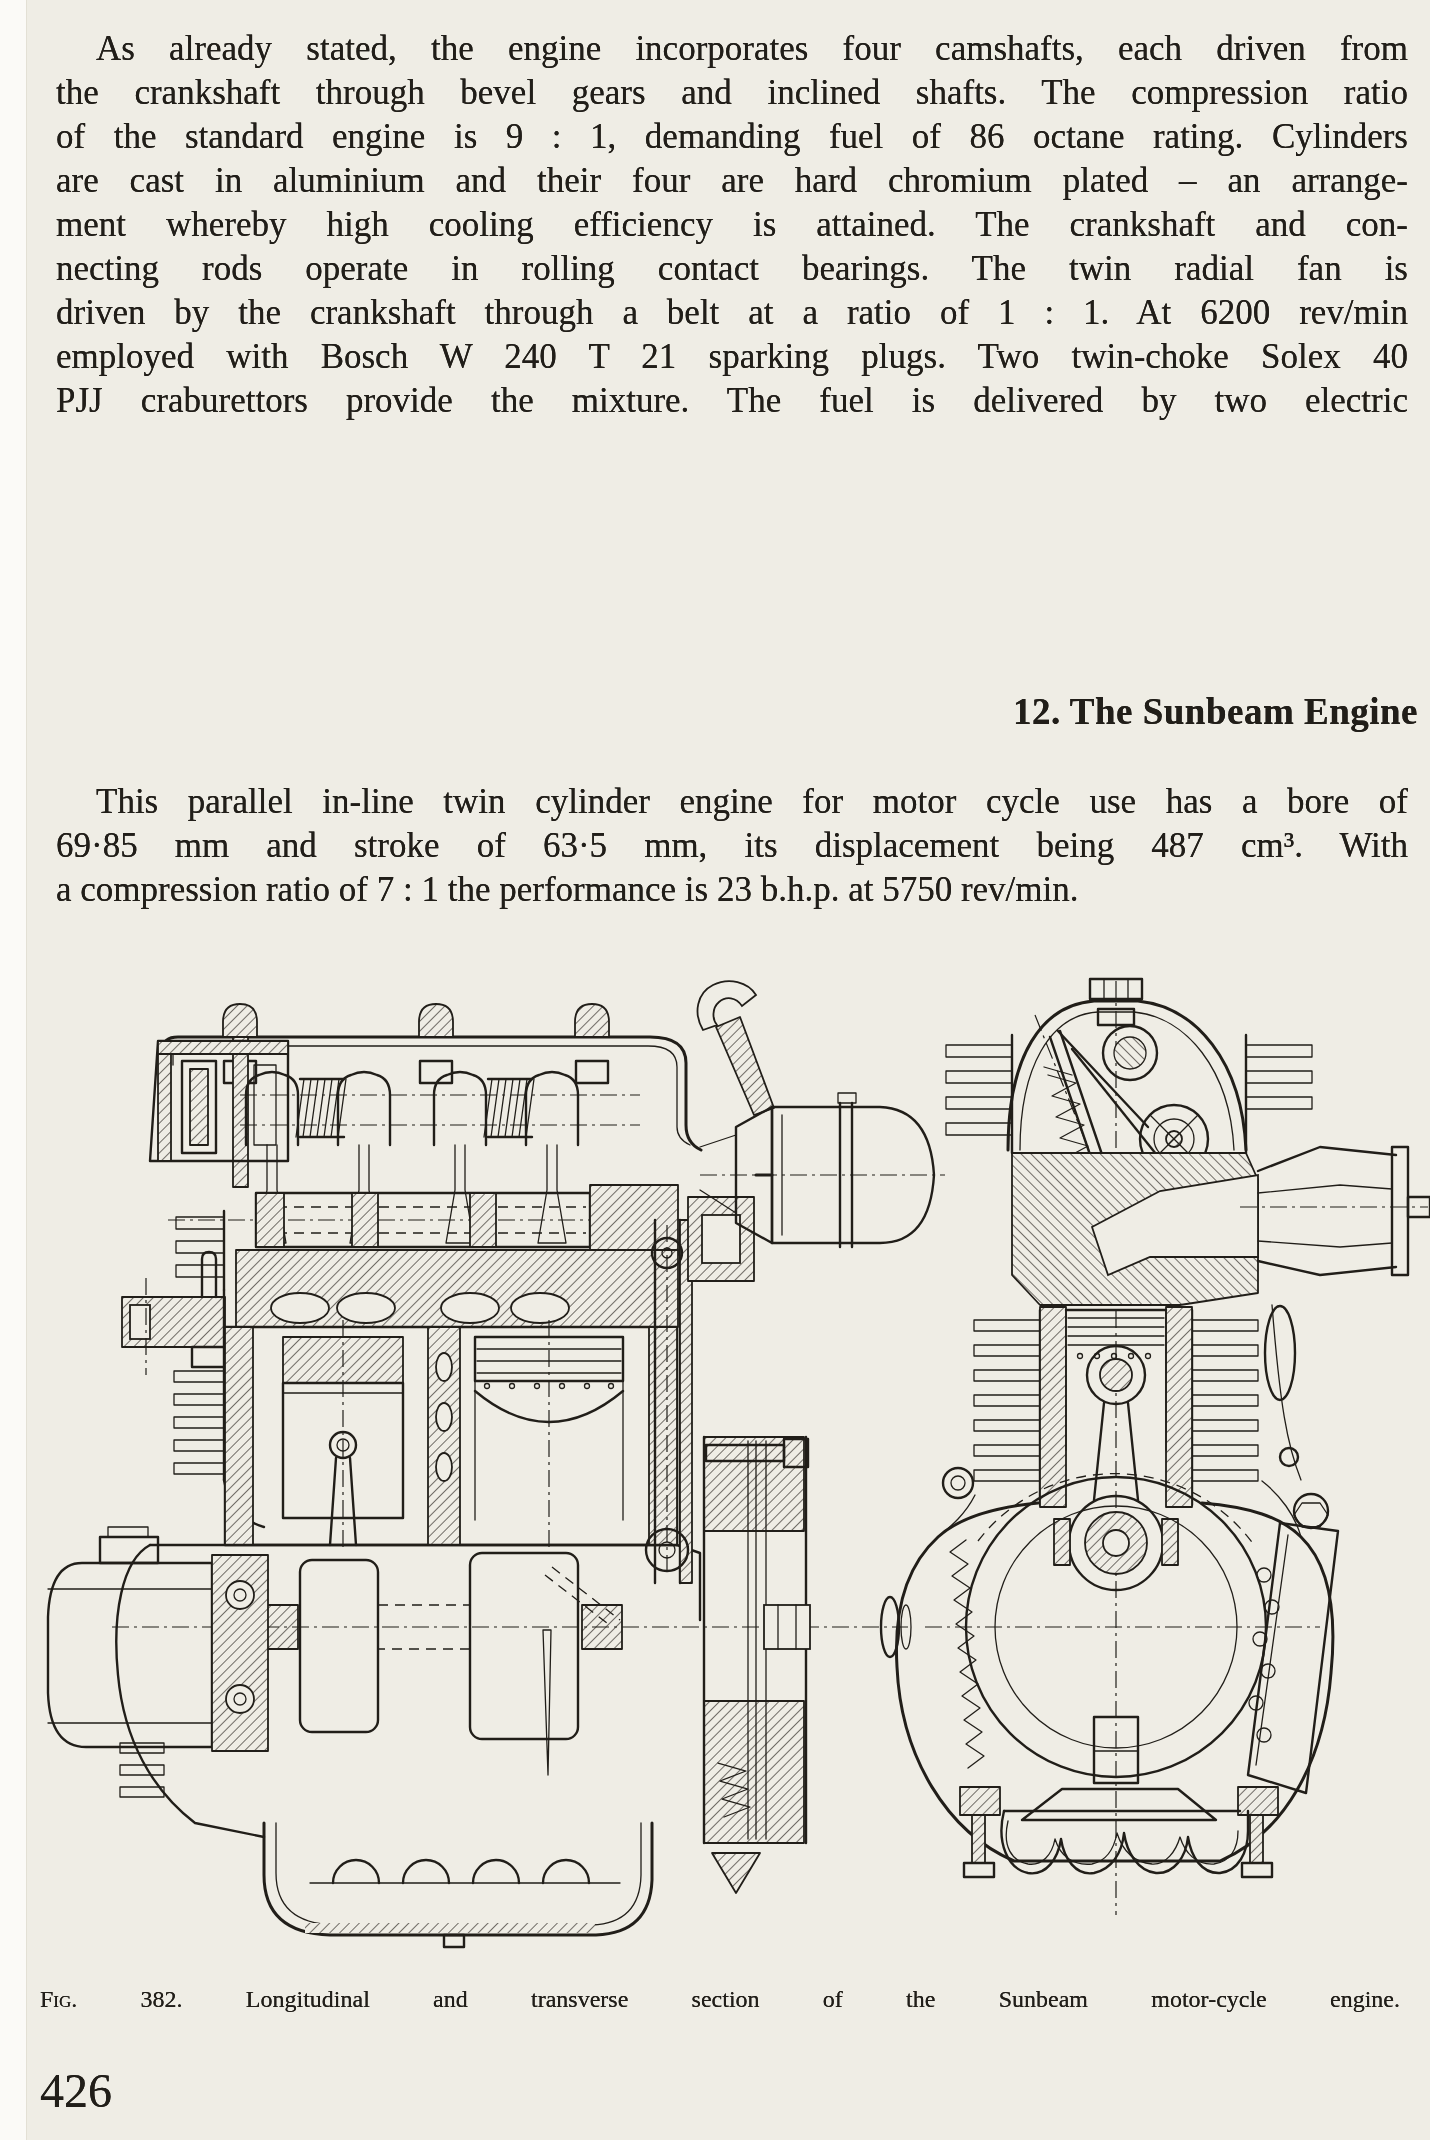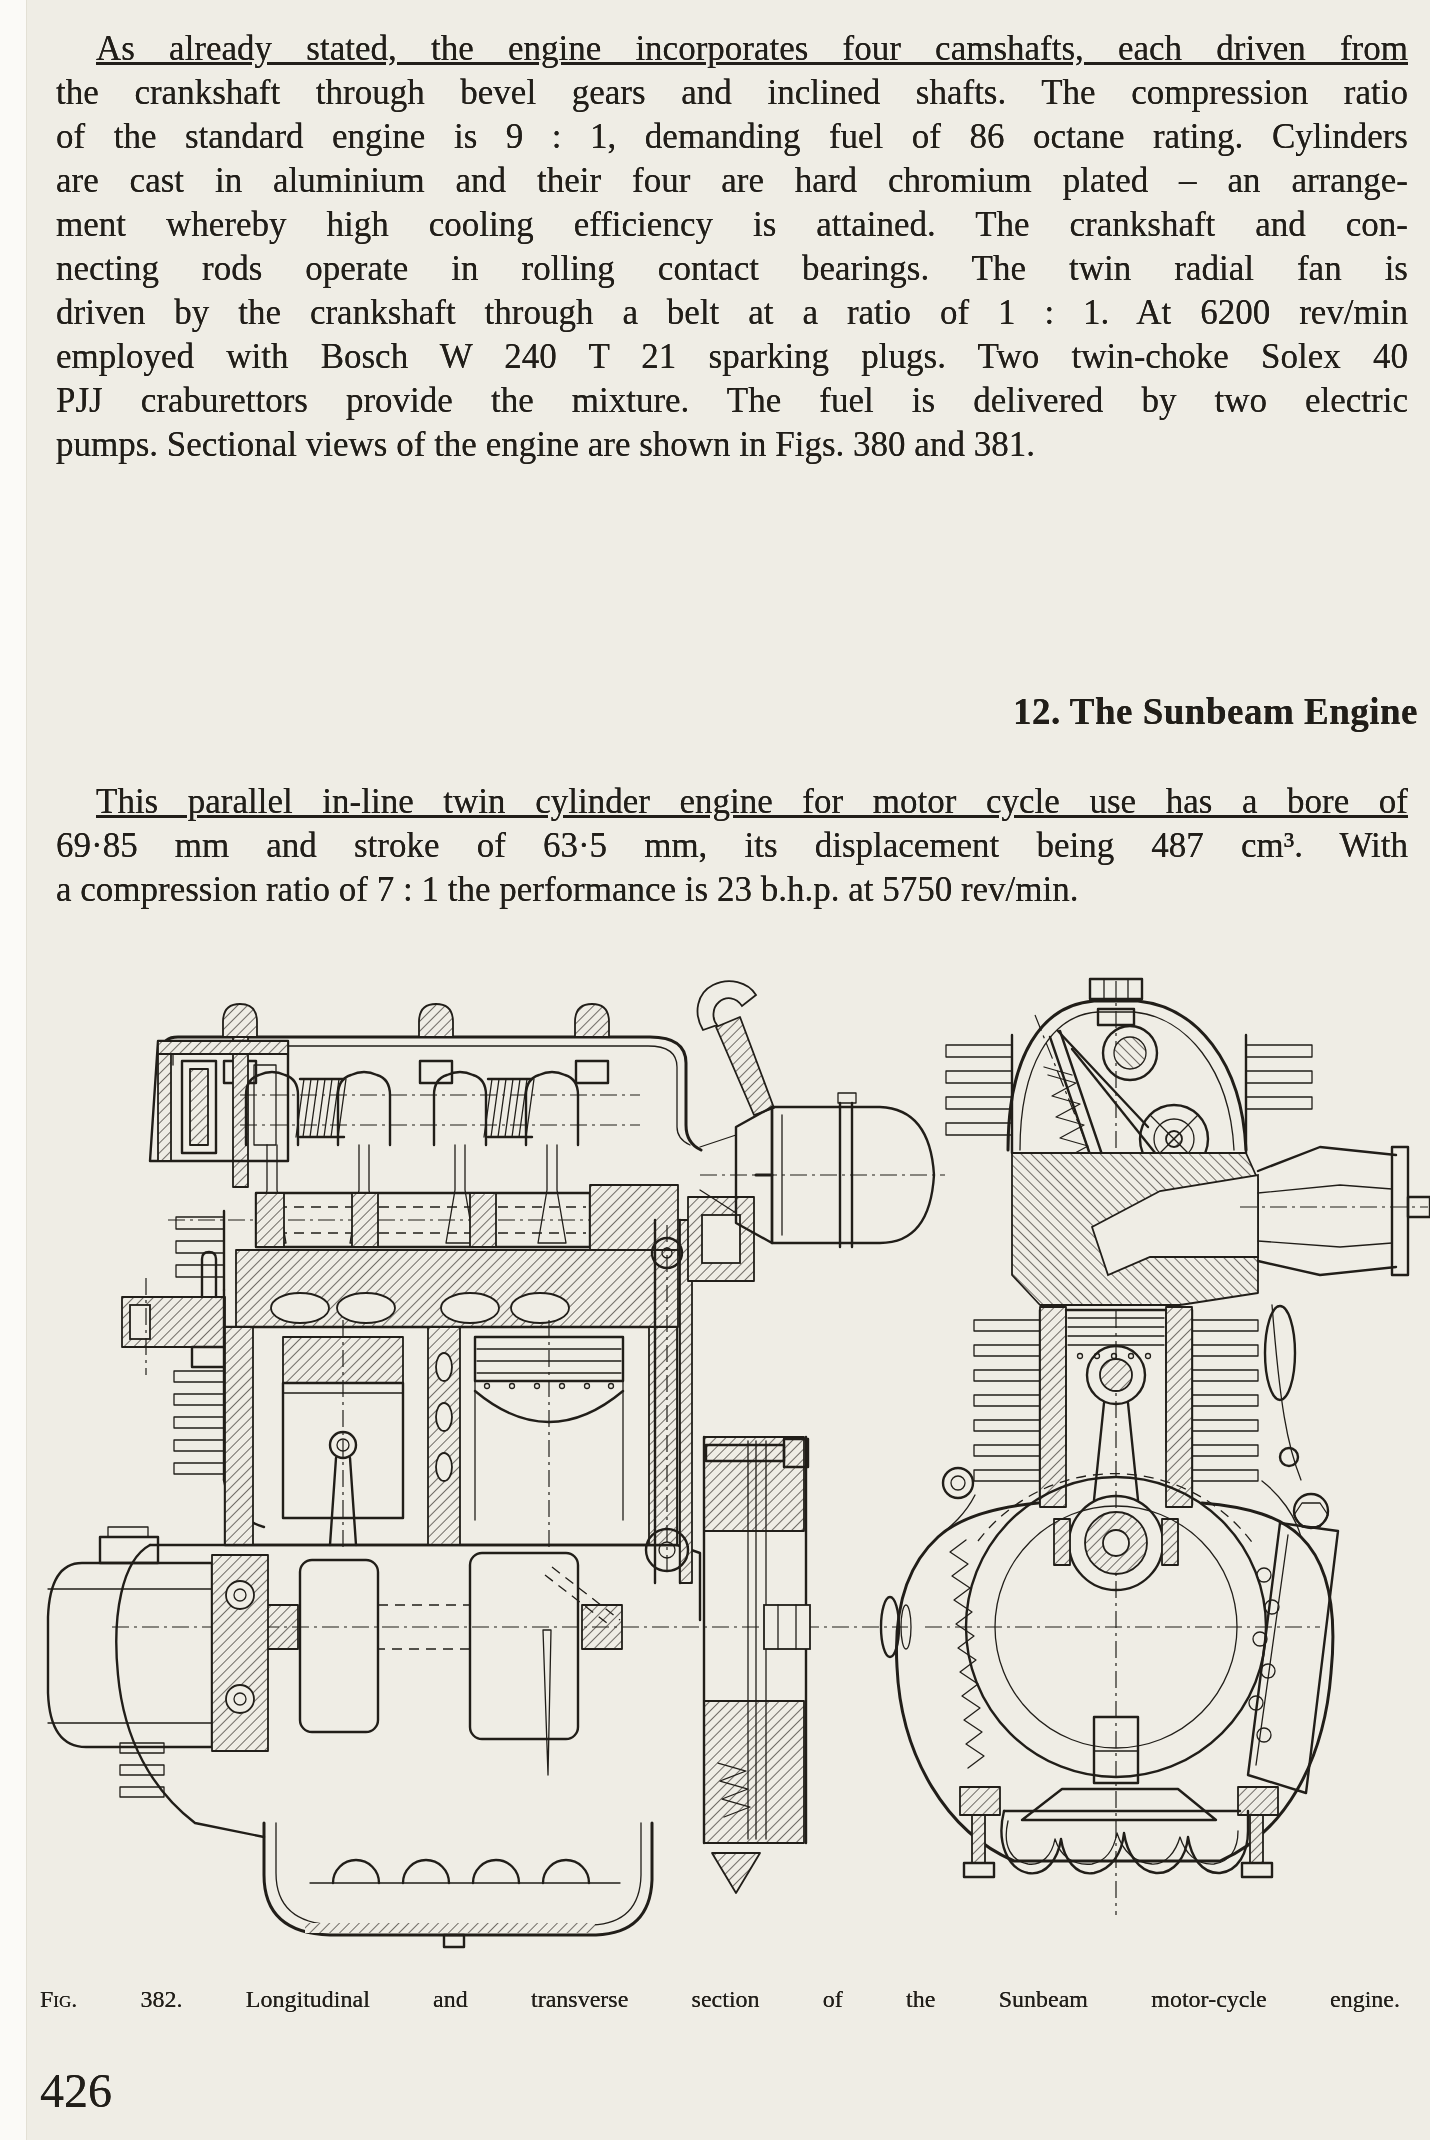--- a/index.html
+++ b/index.html
@@ -7,21 +7,21 @@
     width:1430px;height:2140px;position:relative;overflow:hidden;
     background:#efede5;
     font-family:"Liberation Serif", serif;
     color:#211e19;
   }
   .scan-edge{position:absolute;left:0;top:0;width:26px;height:2140px;background:#fbfaf7;border-right:1px solid #e3e0d5;}
   .body-text{position:absolute;left:56px;top:27px;width:1352px;font-size:35px;line-height:44px;text-shadow:0 0 .5px #211e19;}
   .para3{top:780px;}
   .jline{text-align:justify;text-align-last:justify;}
   .jline.last{text-align-last:left;}
-  .jline.first-indent{text-indent:40px;text-decoration:underline;}
+  .jline.first-indent{text-indent:40px;}
   .heading{position:absolute;left:48px;top:690px;width:1370px;margin:0;
     font-size:37px;font-weight:bold;text-align:right;letter-spacing:.5px;text-shadow:0 0 .5px #211e19;}
   .caption{position:absolute;left:40px;top:1978px;width:1360px;font-size:24px;line-height:42px;
     text-align:justify;text-align-last:justify;text-shadow:0 0 .4px #211e19;}
   .figlabel{font-variant:small-caps;}
   .pagenum{position:absolute;left:40px;top:2063px;font-size:48px;text-shadow:0 0 .4px #211e19;}
   svg.fig{position:absolute;left:0;top:975px;}
   svg .o{stroke:#211e19;fill:none;stroke-width:2.4;stroke-linecap:round;stroke-linejoin:round;}
   svg .ob{stroke:#211e19;fill:none;stroke-width:3;stroke-linecap:round;stroke-linejoin:round;}
   svg .t{stroke:#211e19;fill:none;stroke-width:1.3;stroke-linecap:round;stroke-linejoin:round;}
@@ -41,21 +41,20 @@
     <div>
         <div class="jline first-indent">As already stated, the engine incorporates four camshafts, each driven from</div>
         <div class="jline">the crankshaft through bevel gears and inclined shafts. The compression ratio</div>
         <div class="jline">of the standard engine is 9 : 1, demanding fuel of 86 octane rating. Cylinders</div>
         <div class="jline">are cast in aluminium and their four are hard chromium plated – an arrange-</div>
         <div class="jline">ment whereby high cooling efficiency is attained. The crankshaft and con-</div>
         <div class="jline">necting rods operate in rolling contact bearings. The twin radial fan is</div>
         <div class="jline">driven by the crankshaft through a belt at a ratio of 1 : 1. At 6200 rev/min</div>
         <div class="jline">employed with Bosch W 240 T 21 sparking plugs. Two twin-choke Solex 40</div>
         <div class="jline">PJJ craburettors provide the mixture. The fuel is delivered by two electric</div>
-        <div class="jline last">pumps. Sectional views of the engine are shown in Figs. 380 and 381.</div>
       </div>
   </div>
 
   <h2 class="heading">12. The Sunbeam Engine</h2>
 
   <div class="body-text para3">
     <div>
         <div class="jline first-indent">This parallel in-line twin cylinder engine for motor cycle use has a bore of</div>
         <div class="jline">69·85 mm and stroke of 63·5 mm, its displacement being 487 cm³. With</div>
         <div class="jline last">a compression ratio of 7 : 1 the performance is 23 b.h.p. at 5750 rev/min.</div>

